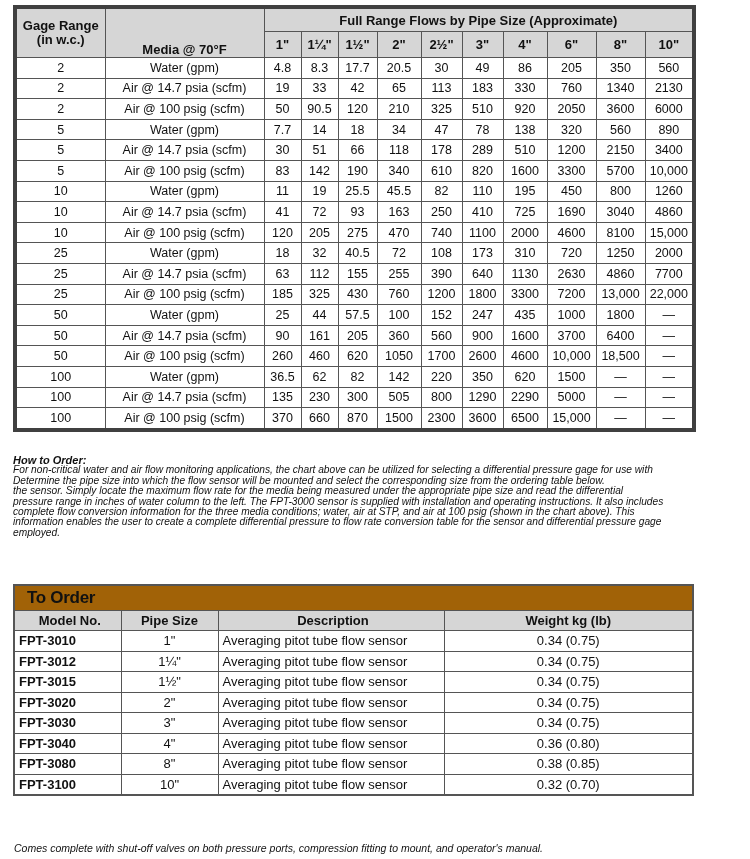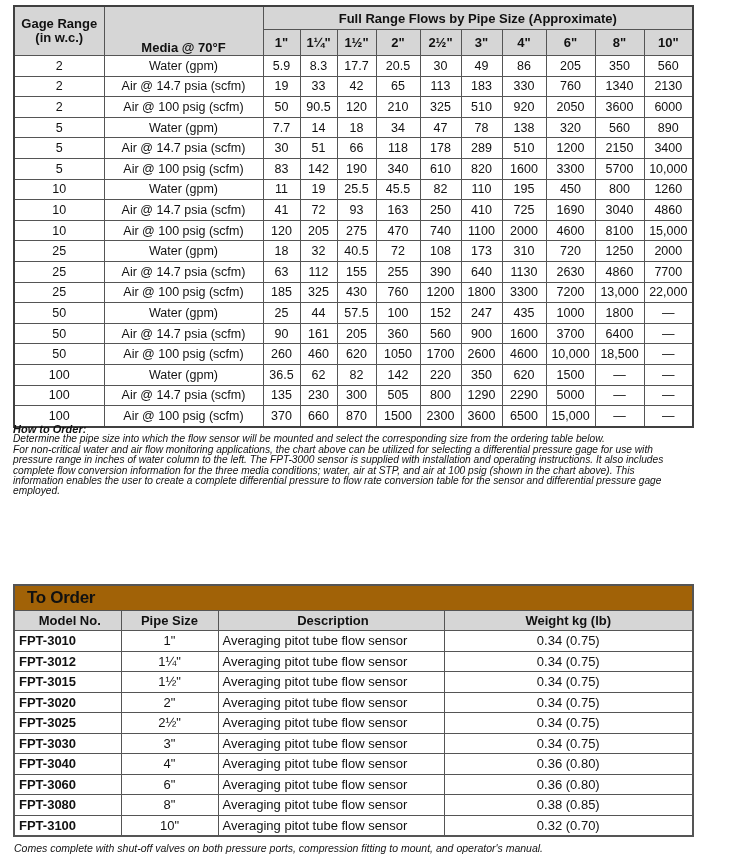--- a/index.html
+++ b/index.html
@@ -1,24 +1,24 @@
 <!DOCTYPE html>
 <html><head>
 <meta charset="utf-8">
 <style>
   html, body { margin:0; padding:0; background:#ffffff; }
   body { width:750px; height:859px; position:relative; font-family:"Liberation Sans", sans-serif; color:#111; overflow:hidden; }
   table { border-collapse:collapse; position:absolute; table-layout:fixed; }
   td, th { border:1px solid #555; padding:0; text-align:center; font-size:12.5px; white-space:nowrap; overflow:hidden; }
-  #flow { left:13px; top:5px; width:680px; border:2px solid #404040; }
+  #flow { left:13px; top:5px; width:680px; border:4px solid #404040; }
   #flow th { background:#d6d6d6; font-weight:bold; font-size:13px; }
   #flow tr.r1 th { height:22px; }
   #flow tr.r2 th { height:25px; }
   #flow td { height:19.6px; }
-  .howto { position:absolute; left:13px; top:424px; width:690px; font-size:10.2px; line-height:10.4px; font-style:italic; color:#111; }
+  .howto { position:absolute; left:13px; top:455px; width:690px; font-size:10.2px; line-height:10.4px; font-style:italic; color:#111; }
   .howto .ttl { font-weight:bold; font-size:11px; }
   #order { left:13px; top:584px; width:679px; border:2px solid #555; }
   #order th.title { background:#a16207; font-size:17px; text-align:left; padding-left:12px; height:24px; font-family:"Liberation Sans", sans-serif; font-weight:bold; letter-spacing:-0.3px;margin-top:48px; }
   #order th.col { background:#d6d6d6; height:19px; font-size:13px;text-align:center; }
   #order td { height:19.5px; font-size:13px; }
   #order .l { text-align:left; padding-left:4px; }
   #order .b { font-weight:bold; }
   .footnote { position:absolute; left:14px; top:842px; font-size:10.5px; font-style:italic; }
 </style>
 </head>
@@ -58,21 +58,21 @@
         <th>4"</th>
         <th>6"</th>
         <th>8"</th>
         <th>10"</th>
       </tr>
   </thead>
   <tbody id="flow-body">
       <tr>
         <td>2</td>
         <td>Water (gpm)</td>
-        <td>5.9</td>
+        <td>4.8</td>
         <td>8.3</td>
         <td>17.7</td>
         <td>20.5</td>
         <td>30</td>
         <td>49</td>
         <td>86</td>
         <td>205</td>
         <td>350</td>
         <td>560</td>
       </tr>
@@ -313,22 +313,23 @@
         <td>15,000</td>
         <td>—</td>
         <td>—</td>
       </tr>
     </tbody>
 </table>
 
 <div class="howto">
   <div class="ttl">How to Order:</div>
   <div id="howto-lines">
+      <div>For non-critical water and air flow monitoring applications, the chart above can be utilized for selecting a differential pressure gage for use with</div>
       <div>Determine the pipe size into which the flow sensor will be mounted and select the corresponding size from the ordering table below.</div>
-      <div>For non-critical water and air flow monitoring applications, the chart above can be utilized for selecting a differential pressure gage for use with</div>
+      <div>the sensor. Simply locate the maximum flow rate for the media being measured under the appropriate pipe size and read the differential</div>
       <div>pressure range in inches of water column to the left. The FPT-3000 sensor is supplied with installation and operating instructions. It also includes</div>
       <div>complete flow conversion information for the three media conditions; water, air at STP, and air at 100 psig (shown in the chart above). This</div>
       <div>information enables the user to create a complete differential pressure to flow rate conversion table for the sensor and differential pressure gage</div>
       <div>employed.</div>
     </div>
 </div>
 
 <table id="order">
   <colgroup>
     <col style="width:107px">
@@ -366,40 +367,28 @@
         <td class="l">Averaging pitot tube flow sensor</td>
         <td>0.34 (0.75)</td>
       </tr>
       <tr>
         <td class="l b">FPT-3020</td>
         <td>2"</td>
         <td class="l">Averaging pitot tube flow sensor</td>
         <td>0.34 (0.75)</td>
       </tr>
       <tr>
-        <td class="l b">FPT-3025</td>
-        <td>2½"</td>
-        <td class="l">Averaging pitot tube flow sensor</td>
-        <td>0.34 (0.75)</td>
-      </tr>
-      <tr>
         <td class="l b">FPT-3030</td>
         <td>3"</td>
         <td class="l">Averaging pitot tube flow sensor</td>
         <td>0.34 (0.75)</td>
       </tr>
       <tr>
         <td class="l b">FPT-3040</td>
         <td>4"</td>
-        <td class="l">Averaging pitot tube flow sensor</td>
-        <td>0.36 (0.80)</td>
-      </tr>
-      <tr>
-        <td class="l b">FPT-3060</td>
-        <td>6"</td>
         <td class="l">Averaging pitot tube flow sensor</td>
         <td>0.36 (0.80)</td>
       </tr>
       <tr>
         <td class="l b">FPT-3080</td>
         <td>8"</td>
         <td class="l">Averaging pitot tube flow sensor</td>
         <td>0.38 (0.85)</td>
       </tr>
       <tr>

